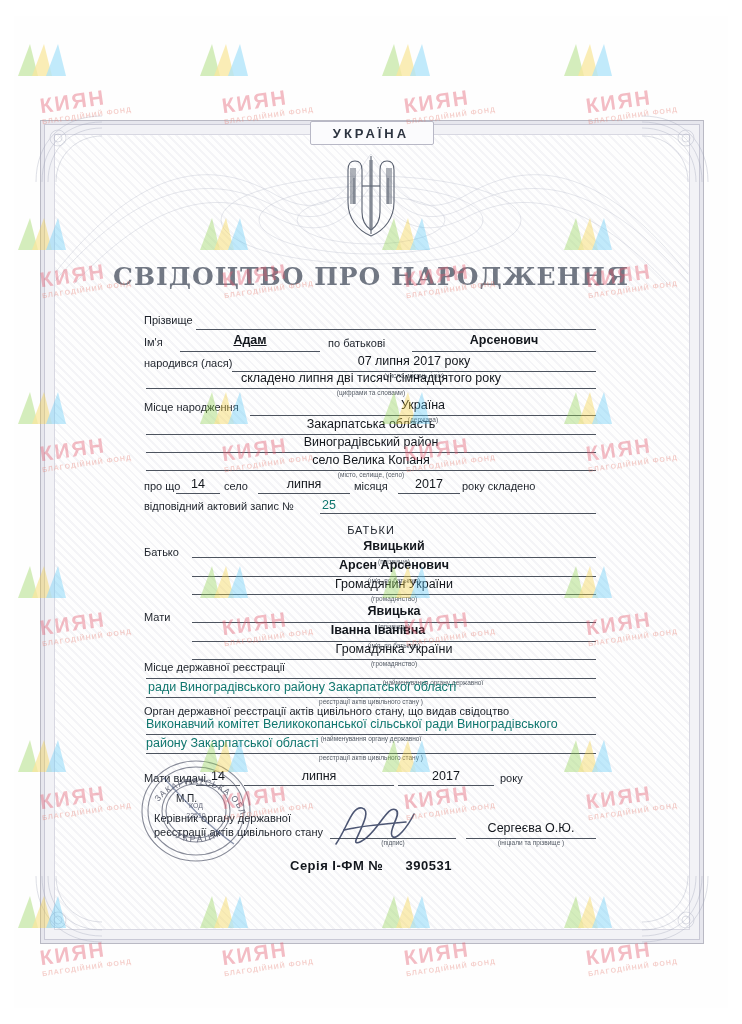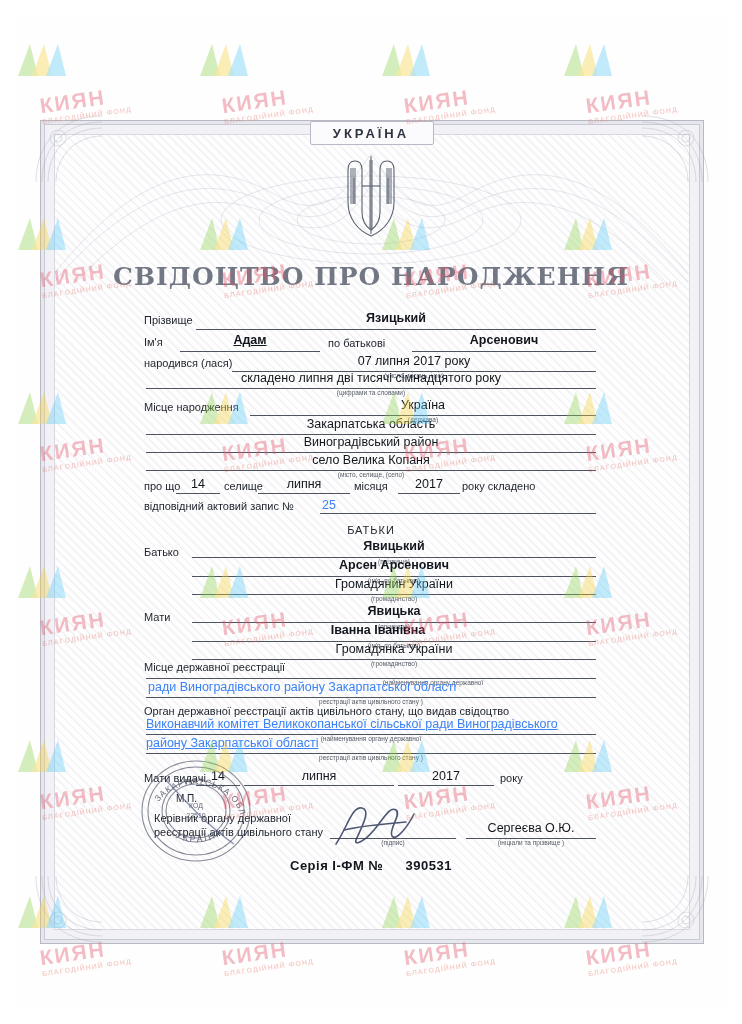--- a/index.html
+++ b/index.html
@@ -146,21 +146,21 @@
     white-space: nowrap;
   }
   .lbl { font-size: 11px; }
   .val {
     font-weight: bold;
     font-size: 13px;
     color: #12161c;
   }
   .val-norm {
     font-size: 12.5px;
-    color: #3b82f6;
+    color: #0f766e;
     text-align: right;
   }
   .sub {
     position: absolute;
     font-size: 6.5px;
     color: #555c66;
     text-align: center;
     white-space: nowrap;
   }
   .line {
@@ -292,21 +292,20 @@
       <path d="M38,8 h4 v70 h-4 z"></path>
       <path d="M19,16 h6 v36 h-6 z"></path>
       <path d="M55,16 h6 v36 h-6 z"></path>
     </g>
   </svg>
 
   <div class="doc-title">СВІДОЦТВО ПРО НАРОДЖЕННЯ</div>
 
   <div class="row lbl" style="left:144px; top:314px;">Прізвище</div>
   <div class="line" style="left:196px; top:329px; width:400px;"></div>
-  <div class="center-blk val" style="left:196px; top:311px; width:400px;">Язицький</div>
 
   <div class="row lbl" style="left:144px; top:336px;">Ім'я</div>
   <div class="line" style="left:180px; top:351px; width:140px;"></div>
   <div class="center-blk val" style="left:180px; top:333px; width:140px;text-decoration:underline;">Адам</div>
 
   <div class="row lbl" style="left:328px; top:337px;">по батькові</div>
   <div class="line" style="left:412px; top:351px; width:184px;"></div>
   <div class="center-blk val" style="left:412px; top:333px; width:184px;">Арсенович</div>
 
   <div class="row lbl" style="left:144px; top:357px;">народився (лася)</div>
@@ -329,21 +328,21 @@
   <div class="line" style="left:146px; top:452px; width:450px;"></div>
   <div class="center-blk val-norm" style="left:146px; top:435px; width:450px;">Виноградівський район</div>
 
   <div class="line" style="left:146px; top:470px; width:450px;"></div>
   <div class="center-blk val-norm" style="left:146px; top:453px; width:450px;">село Велика Копаня</div>
   <div class="sub" style="left:146px; top:471px; width:450px;">(місто, селище, (село)</div>
 
   <div class="row lbl" style="left:144px; top:480px;">про що</div>
   <div class="line" style="left:176px; top:493px; width:44px;"></div>
   <div class="center-blk val-norm" style="left:176px; top:477px; width:44px;">14</div>
-  <div class="row lbl" style="left:224px; top:480px;">селище</div>
+  <div class="row lbl" style="left:224px; top:480px;">село</div>
   <div class="line" style="left:258px; top:493px; width:92px;"></div>
   <div class="center-blk val-norm" style="left:258px; top:477px; width:92px;">липня</div>
   <div class="row lbl" style="left:354px; top:480px;">місяця</div>
   <div class="line" style="left:398px; top:493px; width:62px;"></div>
   <div class="center-blk val-norm" style="left:398px; top:477px; width:62px;">2017</div>
   <div class="row lbl" style="left:462px; top:480px;">року складено</div>
 
   <div class="row lbl" style="left:144px; top:500px;">відповідний актовий запис №</div>
   <div class="line" style="left:320px; top:513px; width:276px;"></div>
   <div class="row val-norm" style="left:322px; top:498px;">25</div>
@@ -379,25 +378,25 @@
   <div class="row lbl" style="left:144px; top:661px;">Місце державної реєстрації</div>
   <div class="line" style="left:146px; top:678px; width:450px;"></div>
   <div class="sub" style="left:278px; top:679px; width:310px;">(найменування органу державної</div>
 
   <div class="line" style="left:146px; top:697px; width:450px;"></div>
   <div class="row val-norm" style="left:148px; top:680px;">ради Виноградівського району Закарпатської області</div>
   <div class="sub" style="left:146px; top:698px; width:450px;">реєстрації актів цивільного стану )</div>
 
   <div class="row lbl" style="left:144px; top:705px;">Орган державної реєстрації актів цивільного стану, що видав свідоцтво</div>
   <div class="line" style="left:146px; top:734px; width:450px;"></div>
-  <div class="row val-norm" style="left:146px; top:717px;text-decoration:underline;">Виконавчий комітет  Великокопанської сільської ради Виноградівського</div>
+  <div class="row val-norm" style="left:146px; top:717px;">Виконавчий комітет  Великокопанської сільської ради Виноградівського</div>
   <div class="sub" style="left:146px; top:735px; width:450px;">(найменування органу державної</div>
 
   <div class="line" style="left:146px; top:753px; width:450px;"></div>
-  <div class="row val-norm" style="left:146px; top:736px;text-decoration:underline;">району Закарпатської області</div>
+  <div class="row val-norm" style="left:146px; top:736px;">району Закарпатської області</div>
   <div class="sub" style="left:146px; top:754px; width:450px;">реєстрації актів цивільного стану )</div>
 
   <div class="row lbl" style="left:144px; top:772px;">Мати видачі</div>
   <div class="line" style="left:196px; top:785px; width:44px;"></div>
   <div class="center-blk val-norm" style="left:196px; top:769px; width:44px;">14</div>
   <div class="line" style="left:244px; top:785px; width:150px;"></div>
   <div class="center-blk val-norm" style="left:244px; top:769px; width:150px;">липня</div>
   <div class="line" style="left:398px; top:785px; width:96px;"></div>
   <div class="center-blk val-norm" style="left:398px; top:769px; width:96px;">2017</div>
   <div class="row lbl" style="left:500px; top:772px;">року</div>

